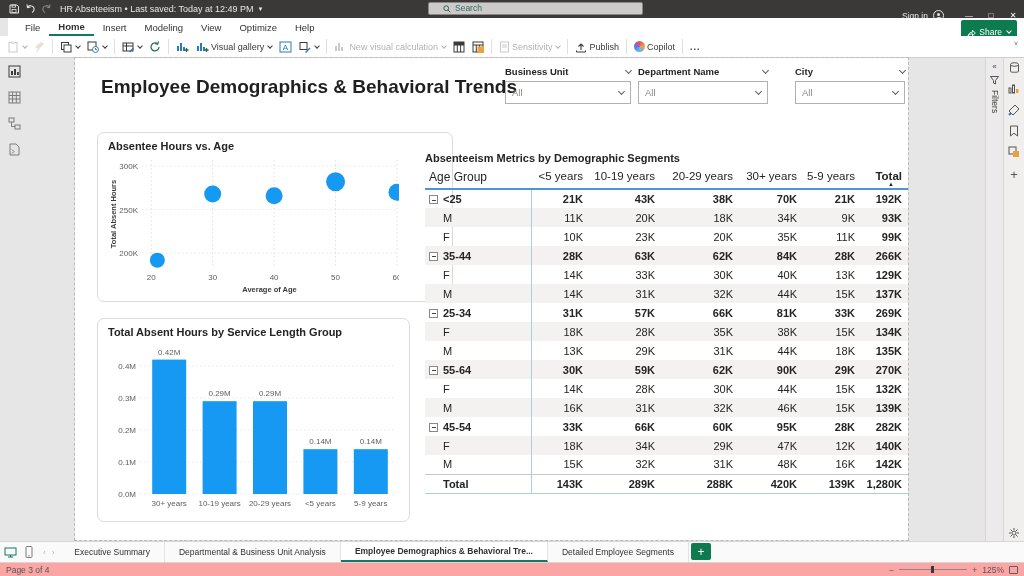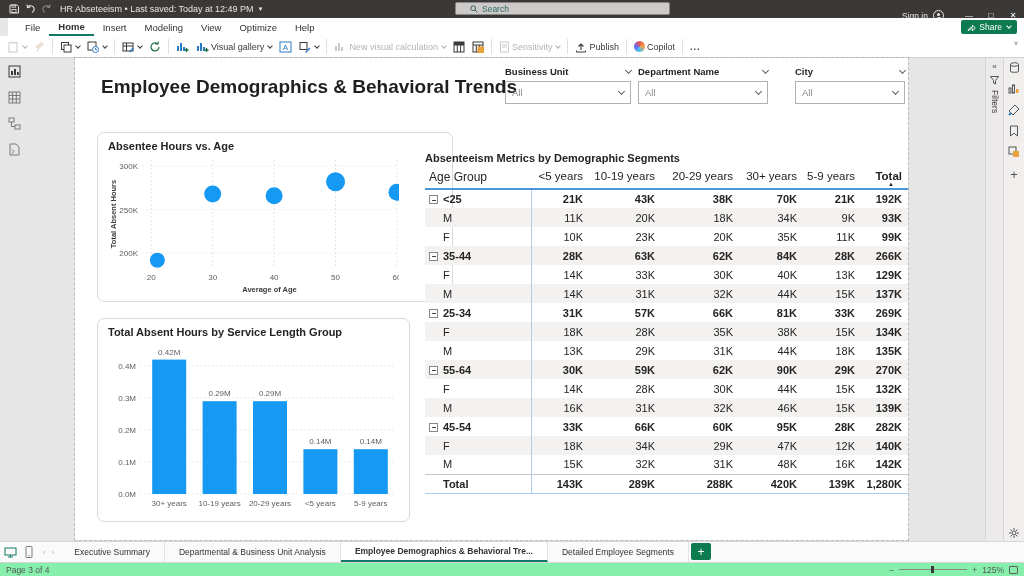--- a/index.html
+++ b/index.html
@@ -5,38 +5,38 @@
   * { margin:0; padding:0; box-sizing:border-box; }
   body { background:#888; font-family:"Liberation Sans", sans-serif; }
   #app { position:relative; width:1024px; height:576px; background:#e6e6e6; overflow:hidden;
          font-family:"Liberation Sans", sans-serif; color:#252423; }
 
   
   .titlebar { position:absolute; top:0; left:0; right:0; height:18px; background:#3a3938;
               display:flex; align-items:center; color:#e8e6e3; font-size:9px; }
   .titlebar .tb-ico { width:16px; height:14px; display:flex; align-items:center; justify-content:center; }
   .titlebar .title-text { margin-left:6px; white-space:nowrap; }
-  .searchbox { position:absolute; left:455px; top:2px; width:215px; height:13px; background:#cccbca;
-               border:1px solid #8a8886; border-radius:2px; display:flex; align-items:center;
+  .searchbox { position:absolute; left:428px; top:2px; width:215px; height:13px; background:#cccbca;
+               border:1px solid #8a8886; border-radius:2px; display:flex; 
                padding-left:26px; color:#2f6b66; font-size:8.5px; }
   .searchbox .mag { position:absolute; left:14px; top:2px; }
   .tb-right { position:absolute; right:0; top:0; height:31px; display:flex; align-items:center; }
   .signin { font-size:8.5px; margin-right:5px; }
   .avatar { width:11px; height:11px; border:1px solid #e8e6e3; border-radius:50%; position:relative; margin-right:14px; }
   .avatar:before { content:""; position:absolute; left:3px; top:1.5px; width:3px; height:3px; border-radius:50%; background:#e8e6e3; }
   .avatar:after { content:""; position:absolute; left:1.5px; top:5.5px; width:6px; height:3.5px; border-radius:3px 3px 0 0; background:#e8e6e3; }
   .winbtn { width:22px; height:18px; display:flex; align-items:center; justify-content:center; font-size:8px; color:#fff; }
 
   
   .menubar { position:absolute; top:18px; left:0; right:0; height:18px; background:#fff;
              display:flex; align-items:stretch; font-size:9.5px; padding-left:8px;margin-left:8px; }
   .menu-item { padding:0 9px; display:flex; align-items:center; color:#323130; }
   .menu-item.active { font-weight:bold; border-bottom:2px solid #117865; }
   .share-btn { position:absolute; top:20px; right:7px; height:14px; background:#0e7a4f; color:#fff;
-               font-size:8.5px; border-radius:2px; display:flex; align-items:center; padding:2px 6px; gap:3px; }
+               font-size:8.5px; border-radius:2px; display:flex; align-items:center; padding:12px 6px; gap:3px; }
 
   
   .ribbon { position:absolute; top:36px; left:0; right:0; height:22px; background:#fff;
             border-bottom:1px solid #d1cfcd; display:flex; align-items:center; font-size:9px; color:#3b3a39; padding-left:8px; }
   .rgroup { display:flex; align-items:center; gap:7px; }
   .rdiv { width:1px; height:15px; background:#e1dfdd; margin:0 7px; }
   .ric { display:flex; align-items:center; gap:2px; }
   .dis { opacity:.4; }
   .chv { display:inline-block; width:4px; height:4px; border-right:1px solid currentColor;
          border-bottom:1px solid currentColor; transform:rotate(45deg); margin-left:2px; margin-bottom:2px; }
@@ -97,21 +97,21 @@
 
   
   .tabbar { position:absolute; left:0; right:0; bottom:14px; height:21px; background:#fbfafa;
             border-top:1px solid #d8d6d4; display:flex; align-items:stretch; font-size:8.5px; color:#444; }
   .view-icos { display:flex; align-items:center; padding:0 4px; gap:8px; color:#3b3a39; }
   .pgnav { display:flex; align-items:center; gap:6px; color:#b3b0ad; font-size:8px; padding:0 6px; }
   .ptab { display:flex; align-items:center; padding:0 14px; border-right:1px solid #e5e3e1; color:#323130; }
   .ptab.active { font-weight:bold; border-bottom:2px solid #117865; background:#fff; }
   .addpage { width:20px; margin:1px 0 2px 2px; background:#0e7a4f; color:#fff; display:flex; align-items:center;
              justify-content:center; font-size:12px; border-radius:2px; }
-  .statusbar { position:absolute; left:0; right:0; bottom:0; height:14px; background:#86efac;
+  .statusbar { position:absolute; left:0; right:0; bottom:0; height:14px; background:#fca5a5;
                border-top:1px solid #d8d6d4; font-size:8.5px; color:#555; display:flex; align-items:center;
                padding:0 6px; justify-content:space-between; }
   .zoomctl { display:flex; align-items:center; gap:5px; }
   .zoom-track { width:68px; height:1px; background:#8a8886; position:relative; }
   .zoom-thumb { position:absolute; left:32px; top:-3px; width:3px; height:7px; background:#3b3a39; }
   .fit-ico { width:9px; height:8px; border:1px solid #605e5c; border-radius:1px; }
 
   svg text { font-family:"Liberation Sans", sans-serif; }
 </style>
 </head>

